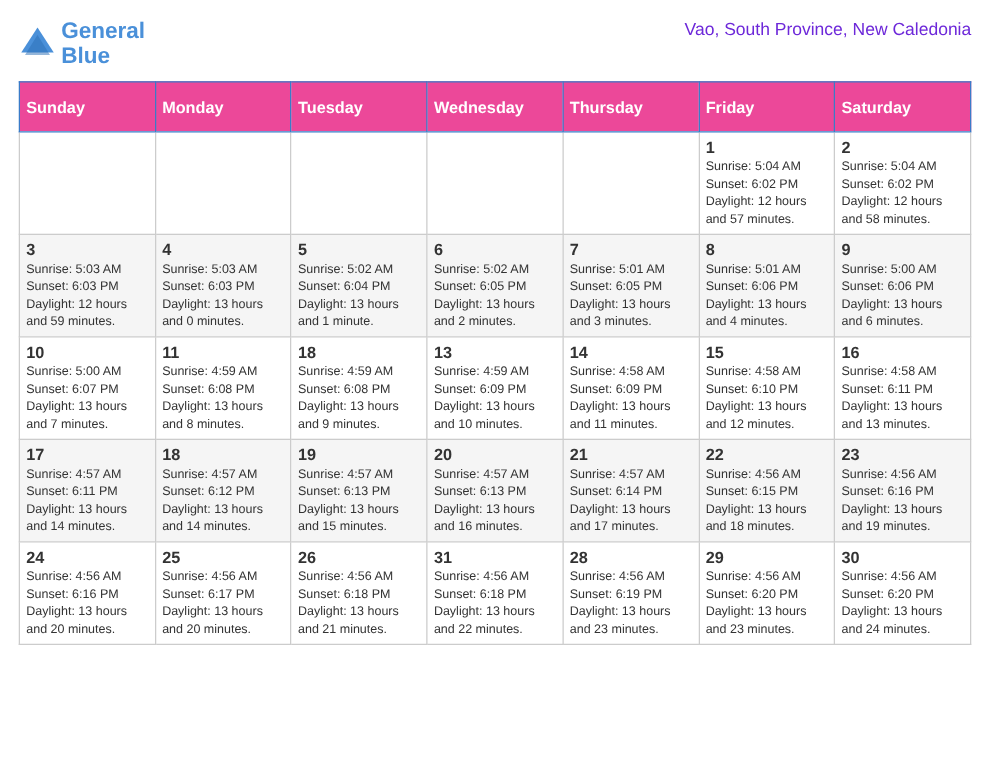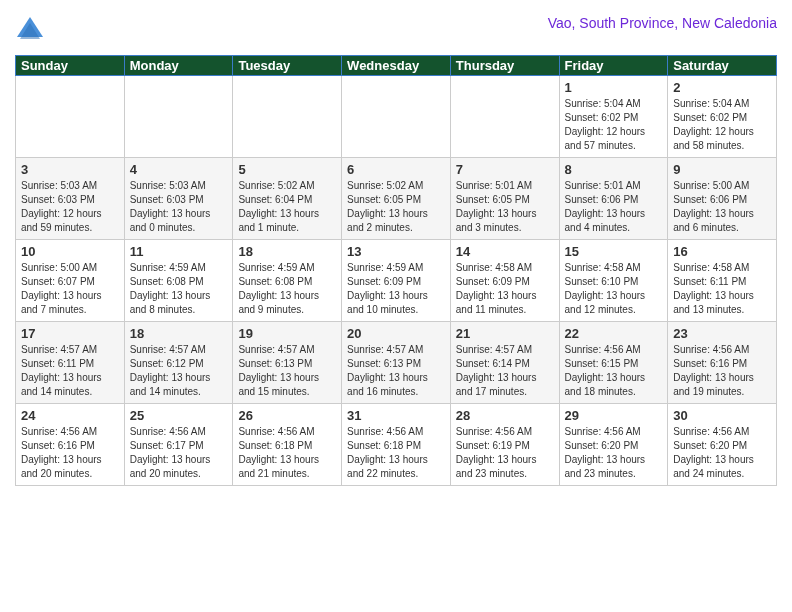--- a/index.html
+++ b/index.html
@@ -45,24 +45,24 @@
     .location {
       font-size: 14px;
       color: #6d28d9;
     }
     table {
       width: 100%;
       border-collapse: collapse;
       table-layout: fixed;
     }
     thead tr th {
-      background: #14532d;
+      background: #ec4899;
       color: #fff;
       text-align: left;
-      padding: 2px 5px;
+      padding: 12px 5px;
       font-size: 13px;
       font-weight: bold;
       border: 1px solid #3a7bc8;
     }
     tbody tr td {
       border: 1px solid #ccc;
       vertical-align: top;
       padding: 4px 5px;
       font-size: 10.5px;
       color: #333;
@@ -89,20 +89,24 @@
   </style>
 </head>
 <body>
 
 <div class="header">
   <div class="logo">
     <svg class="logo-icon" viewBox="0 0 30 30">
       <polygon points="15,2 28,22 2,22" fill="#4a90d9"></polygon>
       <polygon points="15,8 25,24 5,24" fill="#2a6db5" opacity="0.5"></polygon>
     </svg>
+    <div class="logo-text">
+      <div><span>General</span></div>
+      <div><span style="color:#4a90d9">Blue</span></div>
+    </div>
   </div>
   <div class="title-area">
     <div class="location">Vao, South Province, New Caledonia</div>
   </div>
 </div>
 
 <table>
   <thead>
     <tr>
     <th>Sunday</th>

